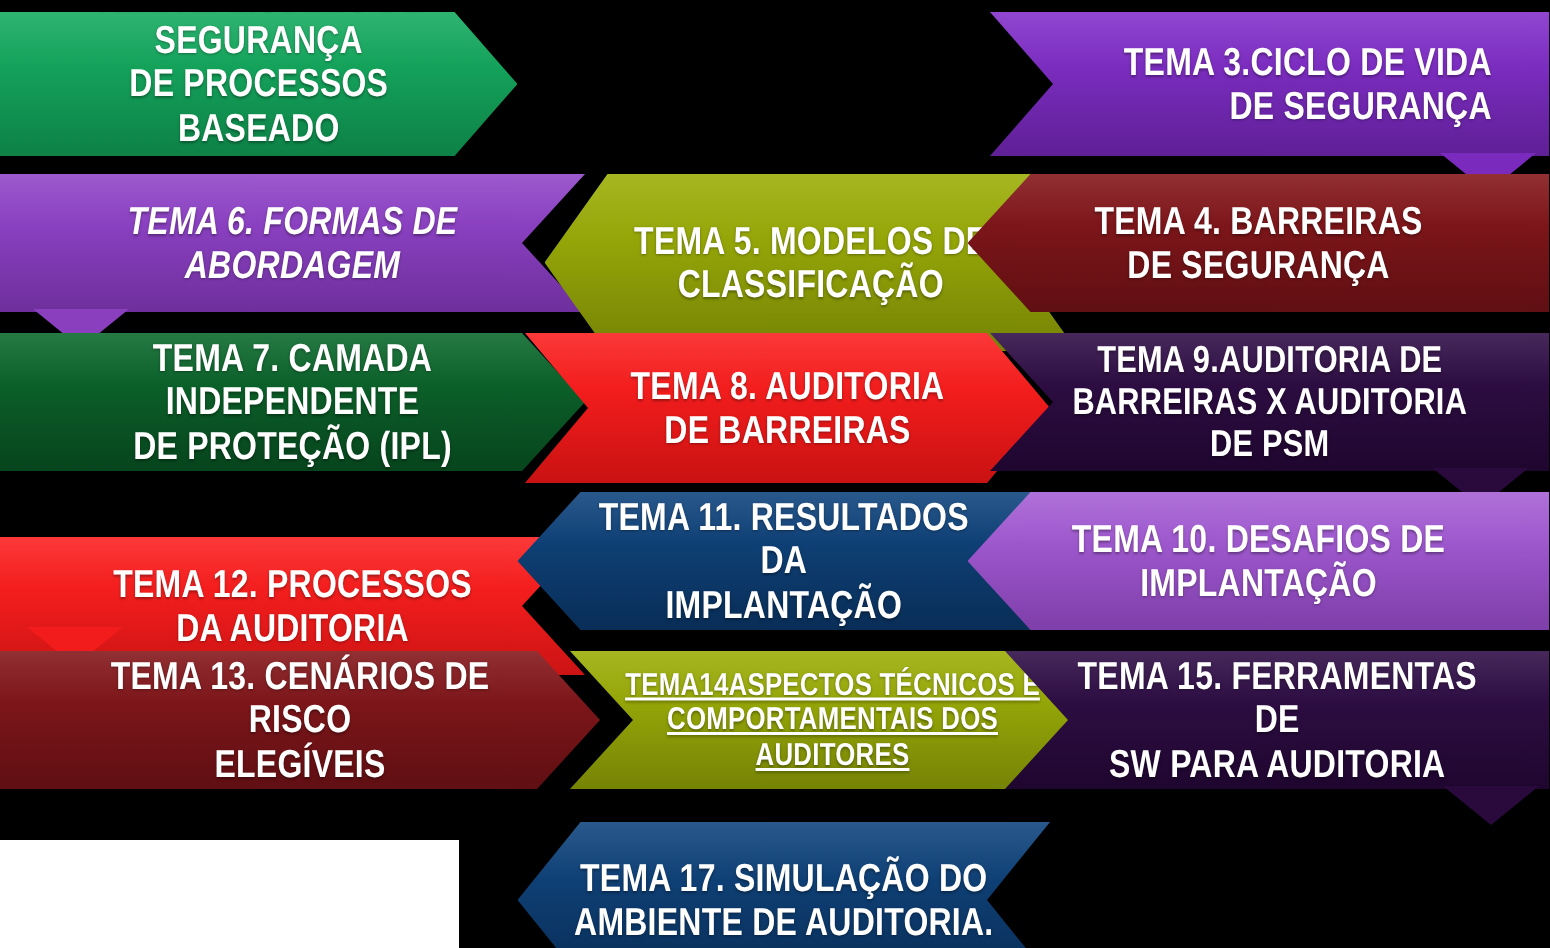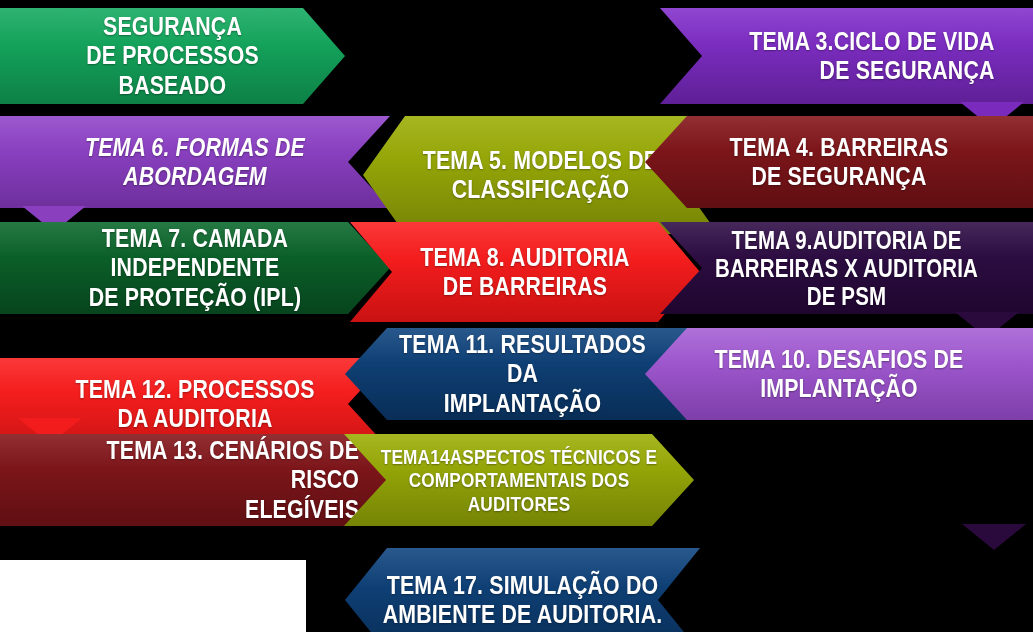--- a/index.html
+++ b/index.html
@@ -127,27 +127,31 @@
     <div class="ban fs-lg dir-LN" style="left:345px;top:0;width:355px;height:92px;background:linear-gradient(180deg,#11467f,#0a3463);align-items:center;">
       <span class="txt">TEMA 11. RESULTADOS DA
 IMPLANTAÇÃO</span>
     </div>
     <div class="ban fs-lg dir-L" style="left:645px;top:0;width:388px;height:92px;background:linear-gradient(180deg,#a661d4,#8f47c0);">
       <span class="txt">TEMA 10. DESAFIOS DE IMPLANTAÇÃO</span>
     </div>
   </div>
 
   <div class="row" style="top:434px;height:92px;">
-    <div class="ban fs-lg dir-R" style="left:0;top:0;width:400px;height:92px;background:linear-gradient(180deg,#85181c,#6d1115);text-align:right;">
+    <div class="ban fs-lg dir-R" style="left:0;top:0;width:400px;height:92px;background:linear-gradient(180deg,#85181c,#6d1115);">
       <span class="txt">TEMA 13. CENÁRIOS DE RISCO
 ELEGÍVEIS</span>
     </div>
-    <div class="ban fs-sm dir-RN" style="left:344px;top:0;width:350px;height:92px;background:linear-gradient(180deg,#9cae08,#869606);">
+    <div class="ban fs-sm dir-RN" style="left:380px;top:0;width:350px;height:92px;background:linear-gradient(180deg,#9cae08,#869606);text-decoration:underline;">
       <span class="txt">TEMA14ASPECTOS TÉCNICOS E
 COMPORTAMENTAIS DOS AUDITORES</span>
+    </div>
+    <div class="ban fs-lg dir-NF" style="left:670px;top:0;width:363px;height:92px;background:linear-gradient(180deg,#321049,#230735);">
+      <span class="txt">TEMA 15. FERRAMENTAS DE
+SW PARA AUDITORIA</span>
     </div>
     <div style="position:absolute;left:962px;top:90px;width:0;height:0;
                 border-left:32px solid transparent;border-right:32px solid transparent;
                 border-top:26px solid #2a0a3d;"></div>
   </div>
 
   <div class="row" style="top:548px;height:84px;">
     <div class="ban fs-lg dir-LN" style="left:345px;top:0;width:355px;height:104px;background:linear-gradient(180deg,#11467f,#0a3463);">
       <span class="txt">TEMA 17. SIMULAÇÃO DO
 AMBIENTE DE AUDITORIA.</span>

